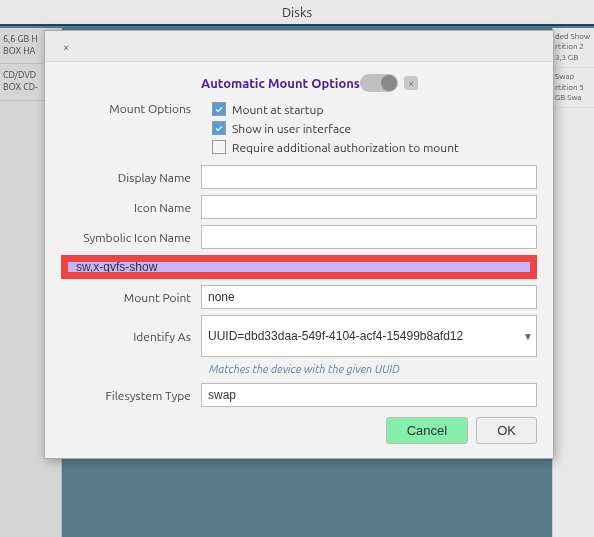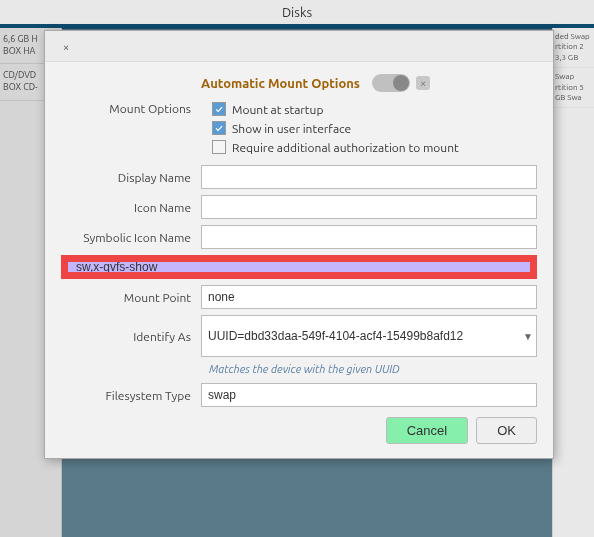--- a/index.html
+++ b/index.html
@@ -9,21 +9,21 @@
       background: #5a7a8a;
       width: 594px;
       height: 537px;
       overflow: hidden;
       position: relative;
     }
 
     
     .title-bar {
       background: #e8e8e8;
-      border-bottom: 5px solid #0c4a6e;
+      border-bottom: 2px solid #0c4a6e;
       text-align: center;
       padding: 5px 0;
       font-size: 13px;
       color: #333;
       width: 100%;
     }
 
     
     .bg-sidebar {
       position: absolute;
@@ -85,22 +85,21 @@
       display: flex;
       align-items: center;
       padding: 6px 10px 4px 10px;
       border-bottom: 1px solid #ddd;
       background: #ebebeb;
     }
 
     .dialog-title {
       font-weight: bold;
       font-size: 13px;
-      color: #a16207;
-      margin-right: 12px;
+      color: #4c1d95;
     }
 
     
     .toggle-switch {
       display: inline-flex;
       align-items: center;
       background: #c0c0c0;
       border-radius: 10px;
       width: 38px;
       height: 18px;
@@ -276,21 +275,21 @@
     <div>BOX HA</div>
   </div>
   <div class="bg-sidebar-item">
     <div>CD/DVD</div>
     <div>BOX CD-</div>
   </div>
 </div>
 
 <div class="bg-right">
   <div class="bg-right-item">
-    <div>ded Swap</div>
+    <div>ded Show</div>
     <div>rtition 2</div>
     <div>3,3 GB</div>
   </div>
   <div class="bg-right-item">
     <div>Swap</div>
     <div>rtition 5</div>
     <div>GB Swa</div>
   </div>
 </div>
 

